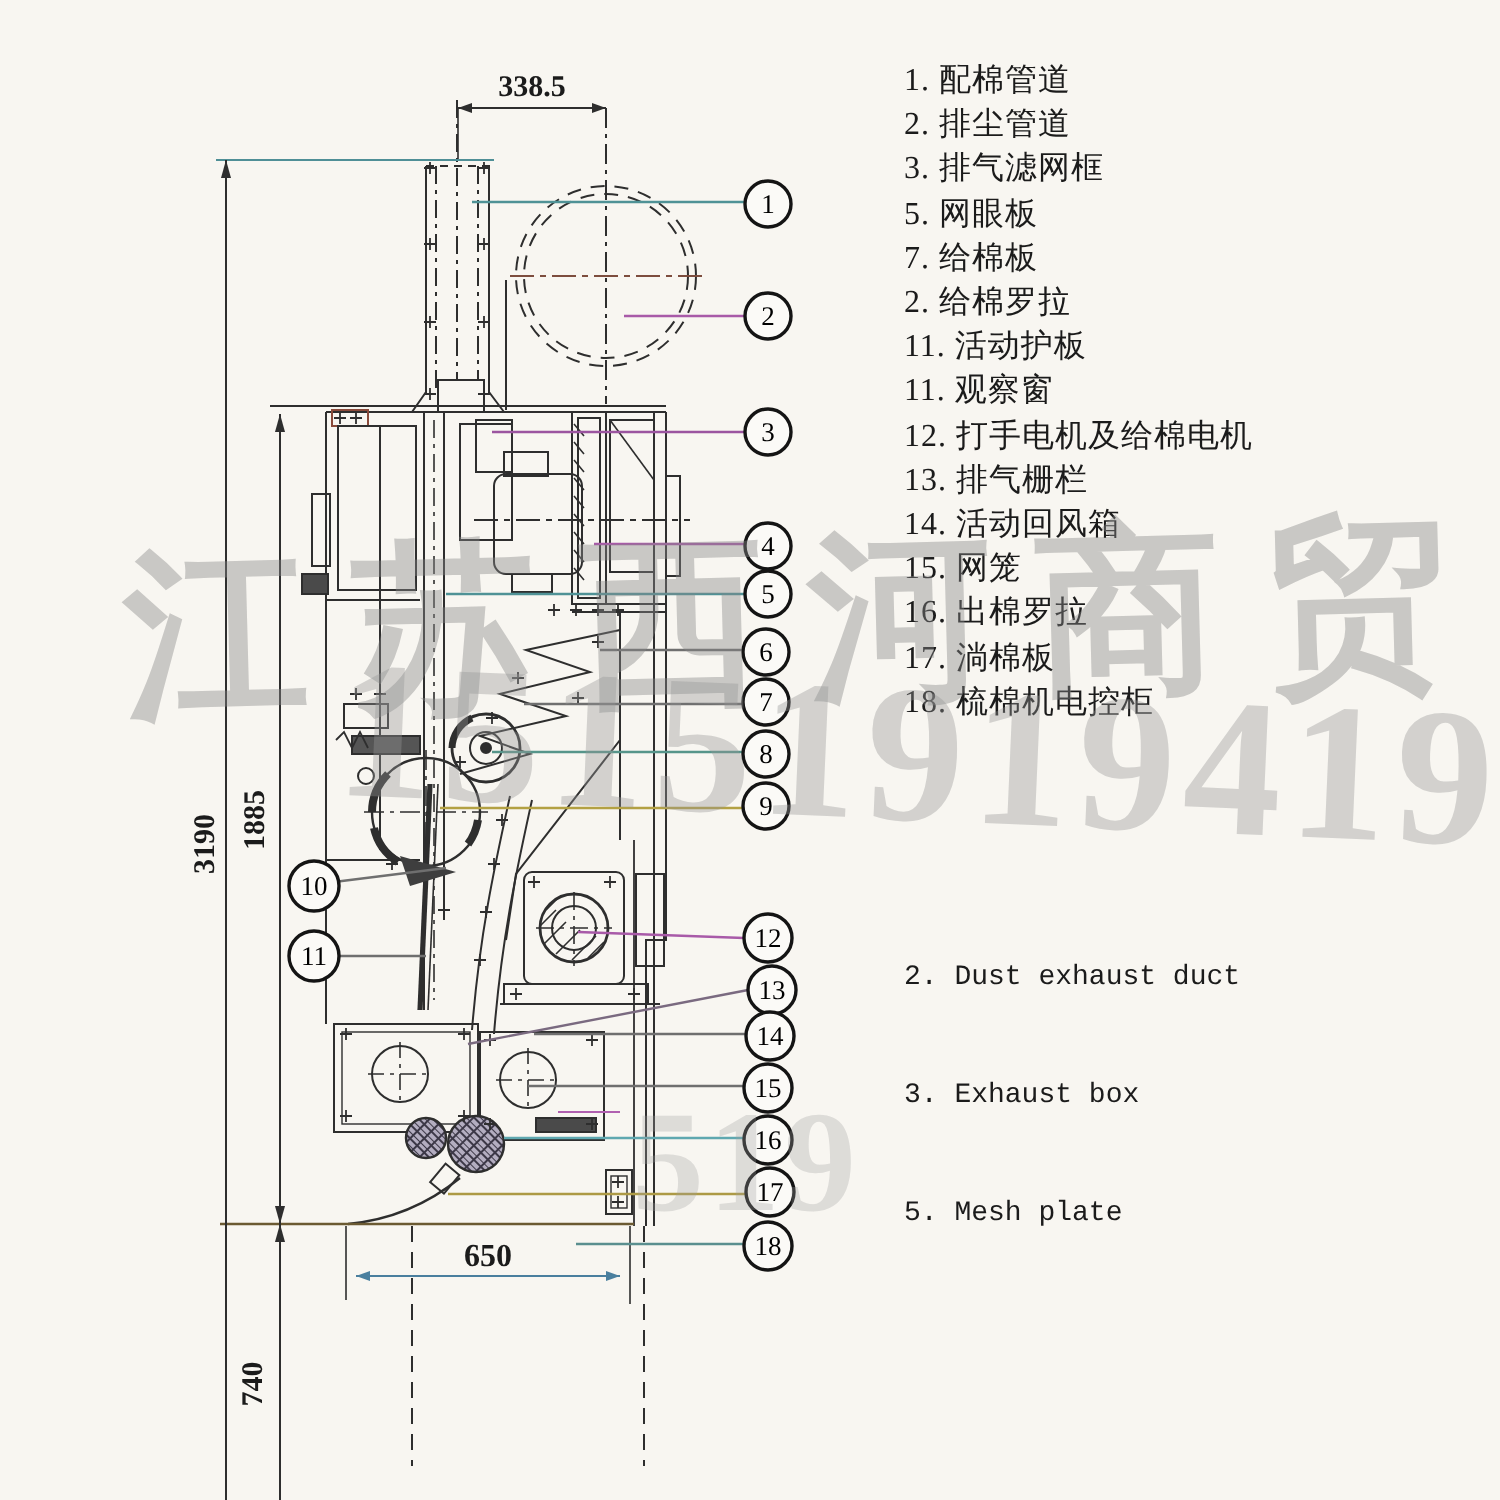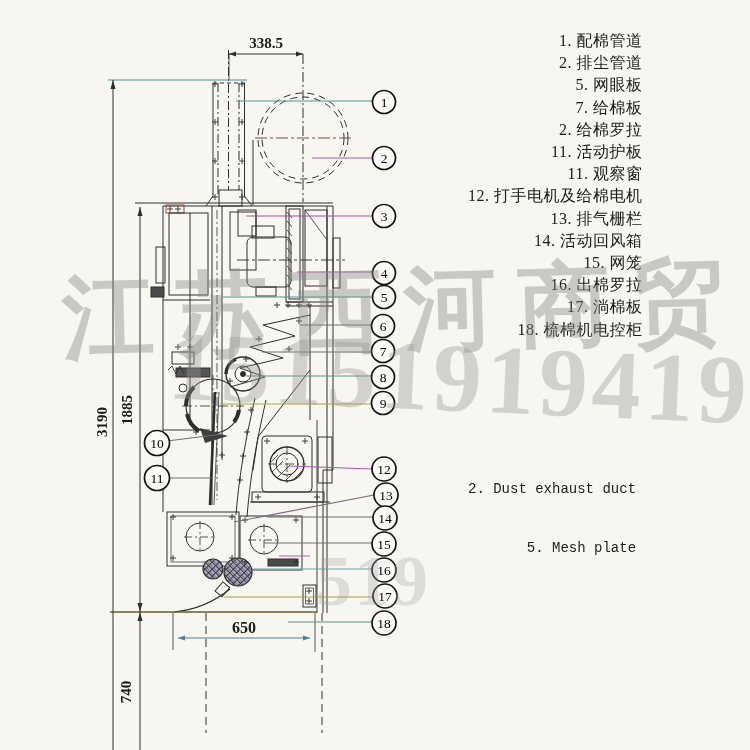--- a/index.html
+++ b/index.html
@@ -5,21 +5,21 @@
   html,body{margin:0;padding:0;}
   body{
     width:750px;height:750px;overflow:hidden;position:relative;
     background:#f8f6f1;
     font-family:"Liberation Serif", serif;
     color:#1b1b1b;
   }
   #stage{position:absolute;inset:0;}
   svg{position:absolute;left:0;top:0;}
   
-  .list{position:absolute;left:468px;text-align:right;}
+  .list{position:absolute;left:452px;}
   .list-cn{top:30px;font-size:16px;line-height:22.2px;letter-spacing:.5px;
     font-family:"Liberation Serif","DejaVu Sans",serif;}
   .list-en{top:441px;font-size:14px;line-height:19.6px;white-space:pre;
     font-family:"Liberation Mono","DejaVu Sans Mono",monospace;}
   .list div{white-space:nowrap;}
   
   .wm{position:absolute;pointer-events:none;color:rgba(137,137,137,0.42);
       font-family:"Liberation Serif","DejaVu Serif",serif;z-index:5;font-weight:bold;}
   .wm-company{left:62px;top:248px;font-size:92px;letter-spacing:22px;transform:rotate(-1.5deg);}
   .wm-phone{left:168px;top:322px;font-size:98px;letter-spacing:4px;transform:rotate(2.5deg);
@@ -288,36 +288,38 @@
       <g>
           <circle cx="384" cy="623" r="12" fill="#fbfaf7" stroke="#141414" stroke-width="1.7"></circle>
           <text x="384" y="627.5" text-anchor="middle">18</text>
         </g>
     </g>
   </svg>
 
   <div class="list list-cn">
     <div>1. 配棉管道</div>
     <div>2. 排尘管道</div>
+    <div>3. 排气滤网框</div>
     <div>5. 网眼板</div>
     <div>7. 给棉板</div>
     <div>2. 给棉罗拉</div>
     <div>11. 活动护板</div>
     <div>11. 观察窗</div>
     <div>12. 打手电机及给棉电机</div>
     <div>13. 排气栅栏</div>
     <div>14. 活动回风箱</div>
     <div>15. 网笼</div>
     <div>16. 出棉罗拉</div>
     <div>17. 淌棉板</div>
     <div>18. 梳棉机电控柜</div>
   </div>
 
   <div class="list list-en">
     <div>2. Dust exhaust duct</div>
+    <div>3. Exhaust box</div>
     <div>5. Mesh plate</div>
     
     
     
     
     
     
     
     
     

